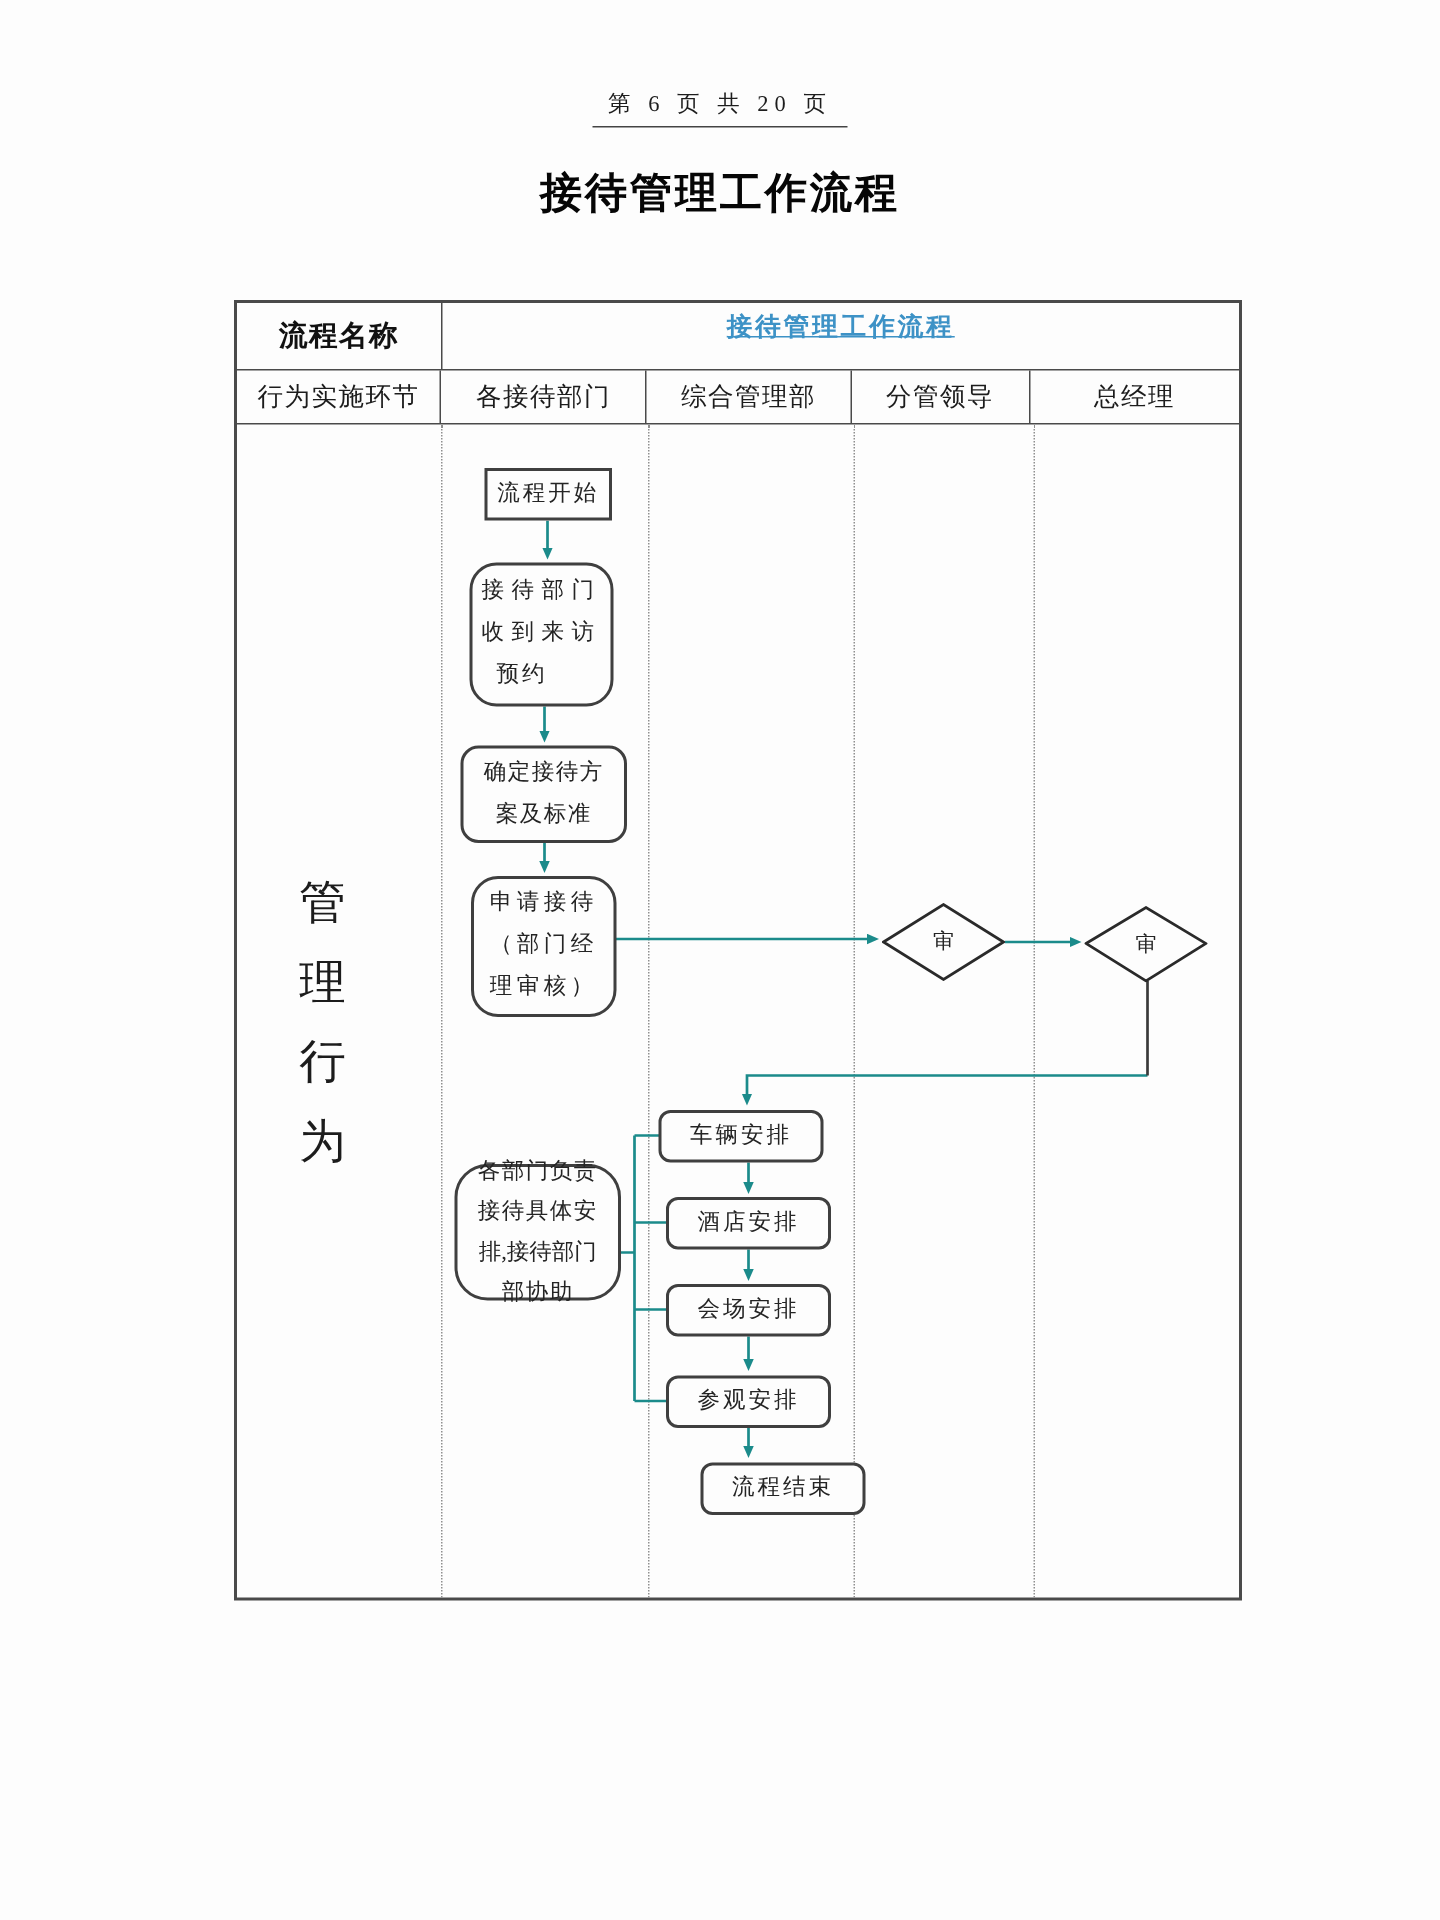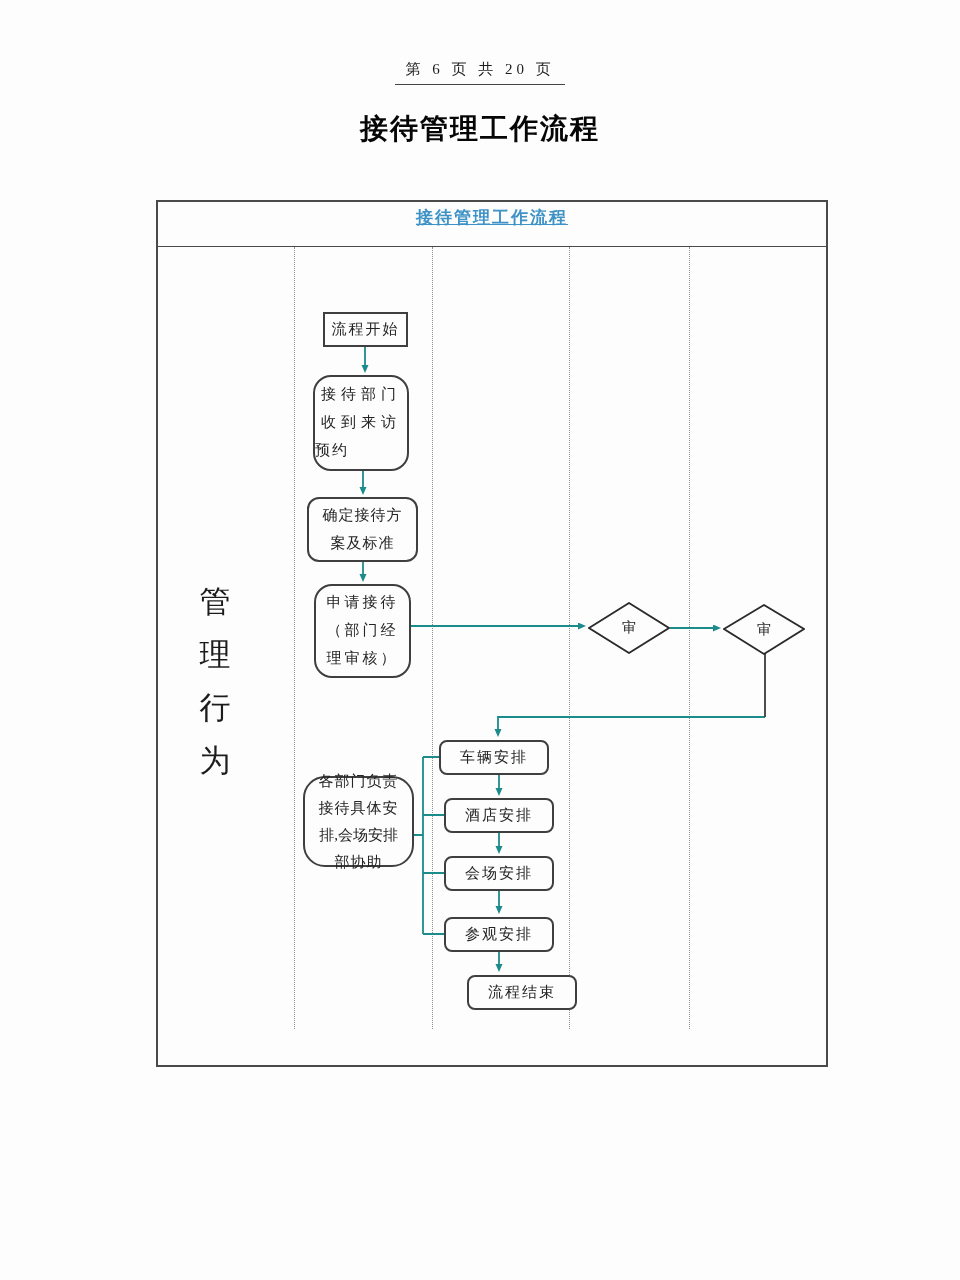--- a/index.html
+++ b/index.html
@@ -79,23 +79,31 @@
 <body>
 
 <div class="page-header">
   <span>第 6 页 共 20 页</span>
 </div>
 
 <div class="doc-title">接待管理工作流程</div>
 
 <div class="flow-table">
   <div class="t-row1">
+    <div class="t-cell-name">流程名称</div>
     <div class="t-cell-link">
       <a>接待管理工作流程</a>
     </div>
+  </div>
+  <div class="t-row2">
+    <div class="t-head w0">行为实施环节</div>
+    <div class="t-head w1">各接待部门</div>
+    <div class="t-head w2">综合管理部</div>
+    <div class="t-head w3">分管领导</div>
+    <div class="t-head w4">总经理</div>
   </div>
   <div class="t-body">
     <div class="v-div vd0"></div>
     <div class="v-div vd1"></div>
     <div class="v-div vd2"></div>
     <div class="v-div vd3"></div>
   </div>
 </div>
 
 <div class="v-label">
@@ -133,21 +141,21 @@
     </g>
   </svg>
 
   <div class="node rect" style="left:323px;top:312px;width:85px;height:35px;">
     <div class="ln">流程开始</div>
   </div>
 
   <div class="node round-lg" style="left:313px;top:375px;width:96px;height:96px;letter-spacing:5px;">
     <div class="ln">接待部门</div>
     <div class="ln">收到来访</div>
-    <div class="ln" style="align-self:flex-start;padding-left:0;letter-spacing:2px;">预约</div>
+    <div class="ln" style="align-self:flex-start;padding-left:16px;letter-spacing:2px;">预约</div>
   </div>
 
   <div class="node round-lg" style="left:307px;top:497px;width:111px;height:65px;border-radius:12px;letter-spacing:1px;">
     <div class="ln">确定接待方</div>
     <div class="ln">案及标准</div>
   </div>
 
   <div class="node round-lg" style="left:314px;top:584px;width:97px;height:94px;letter-spacing:3px;">
     <div class="ln">申请接待</div>
     <div class="ln">（部门经</div>
@@ -184,17 +192,17 @@
     <div class="ln">参观安排</div>
   </div>
 
   <div class="node round-sm" style="left:444px;top:975px;width:110px;height:35px;margin-left:23px;">
     <div class="ln">流程结束</div>
   </div>
 
   <div class="node round-lg" style="left:303px;top:776px;width:111px;height:91px;border-radius:22px;letter-spacing:1px;font-size:15px;">
     <div class="ln" style="line-height:1.8;">各部门负责</div>
     <div class="ln" style="line-height:1.8;">接待具体安</div>
-    <div class="ln" style="line-height:1.8;letter-spacing:0;">排,会场安排</div>
+    <div class="ln" style="line-height:1.8;letter-spacing:0;">排,接待部门</div>
     <div class="ln" style="line-height:1.8;">部协助</div>
   </div>
 
 </div>
 
 </body></html>

